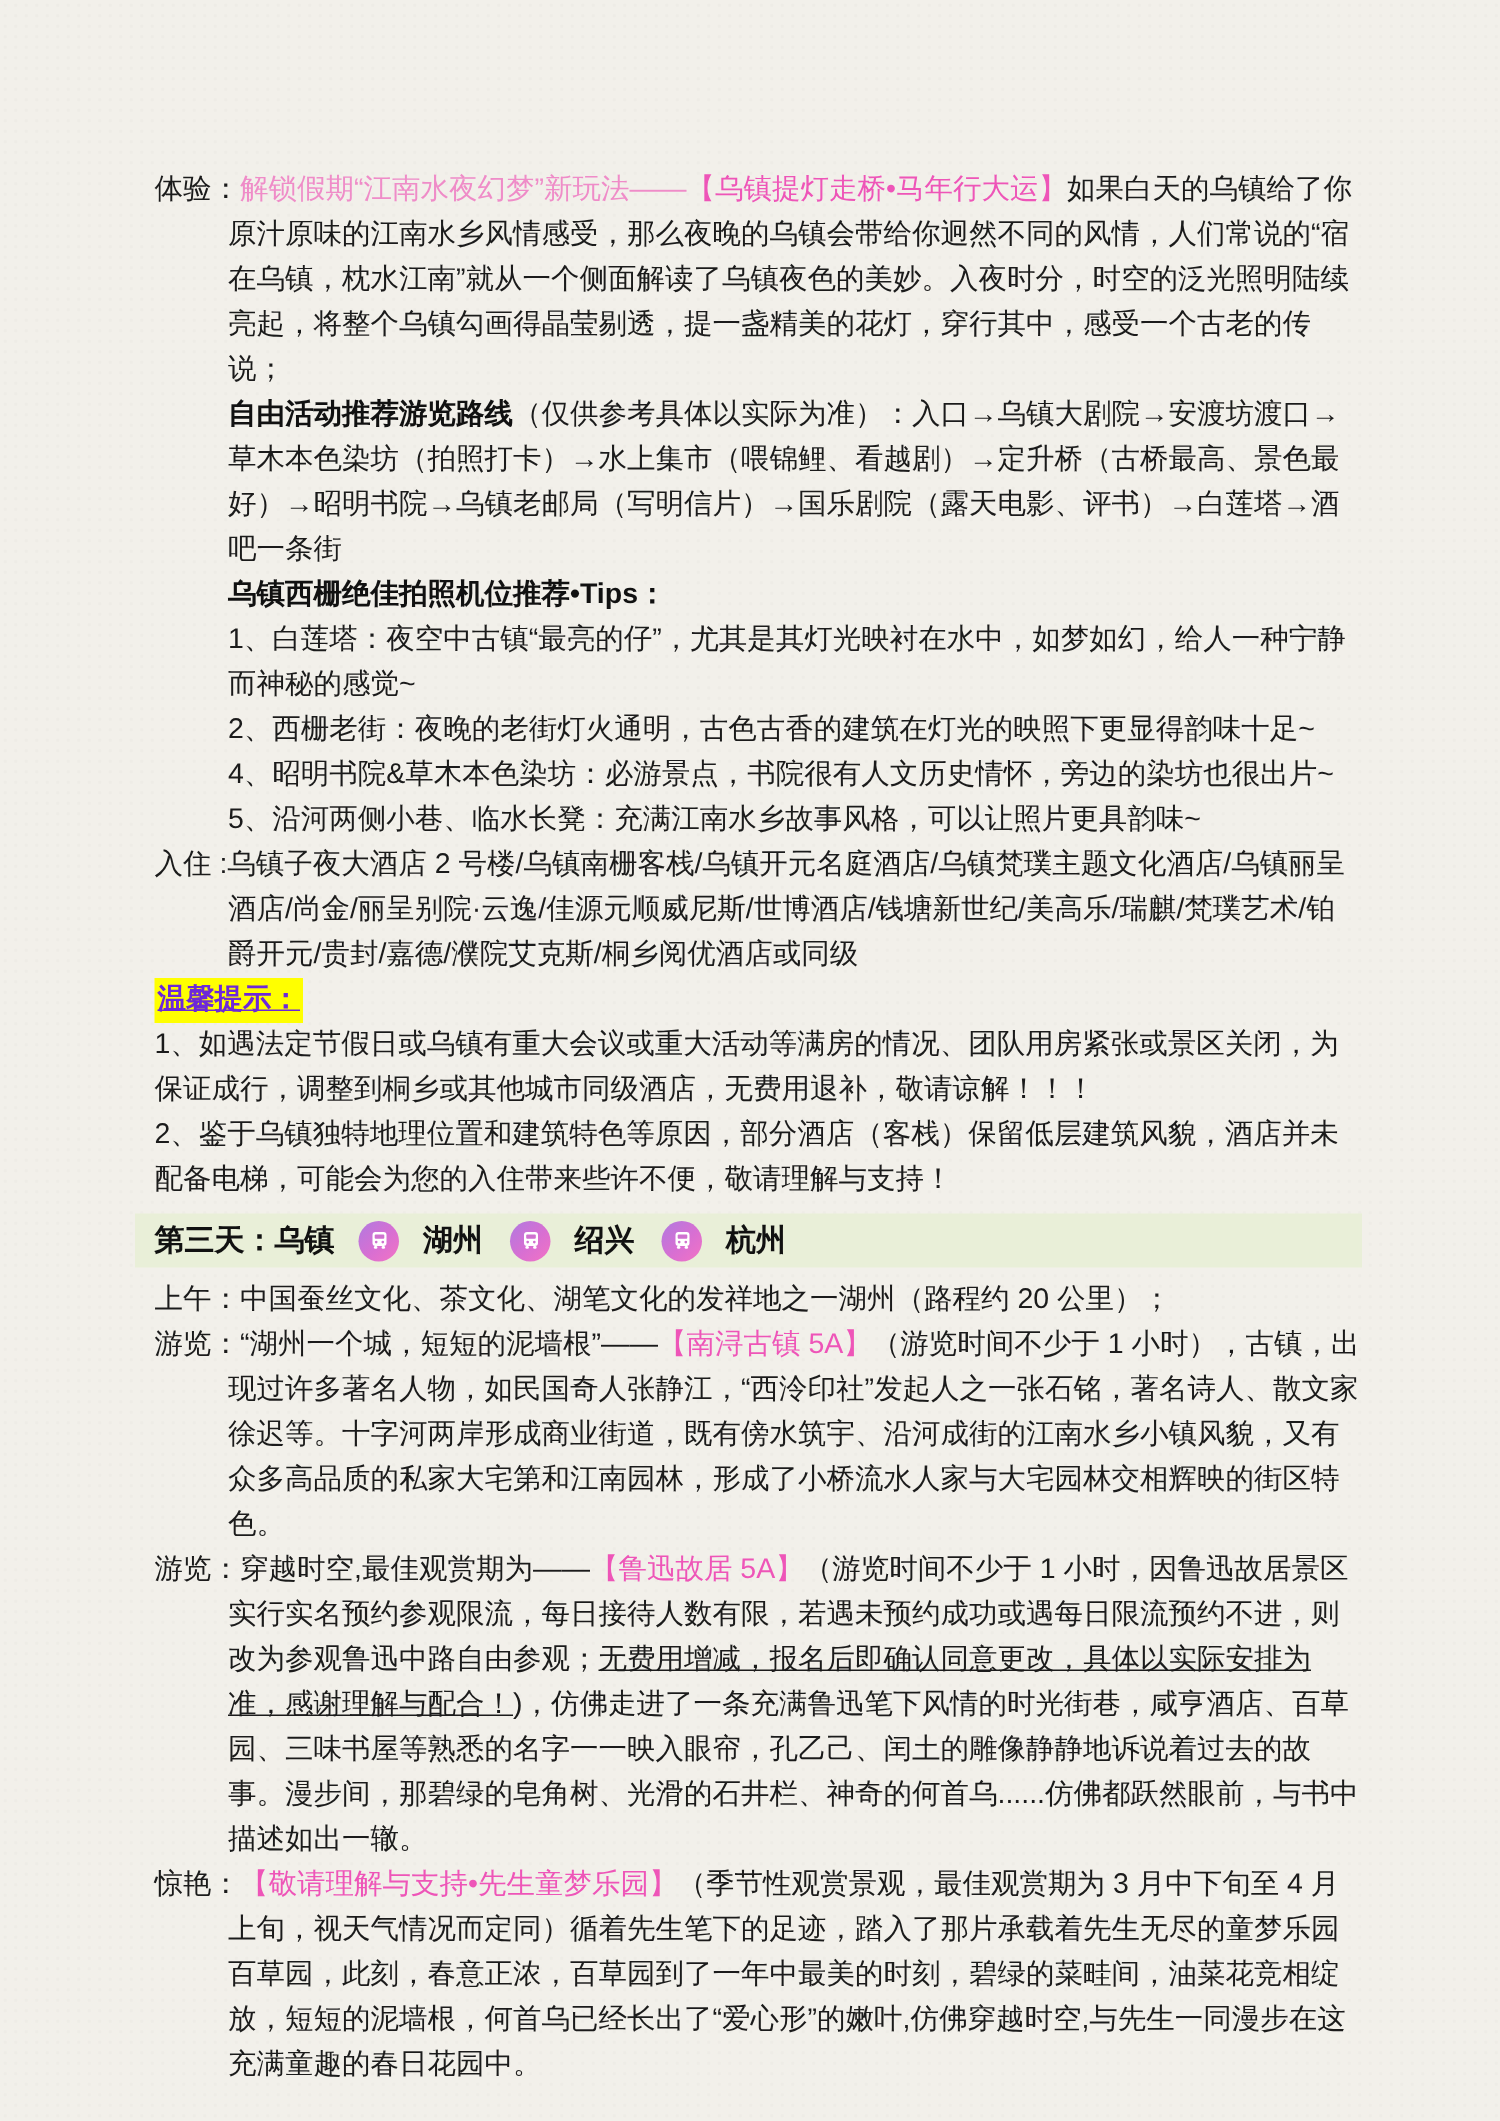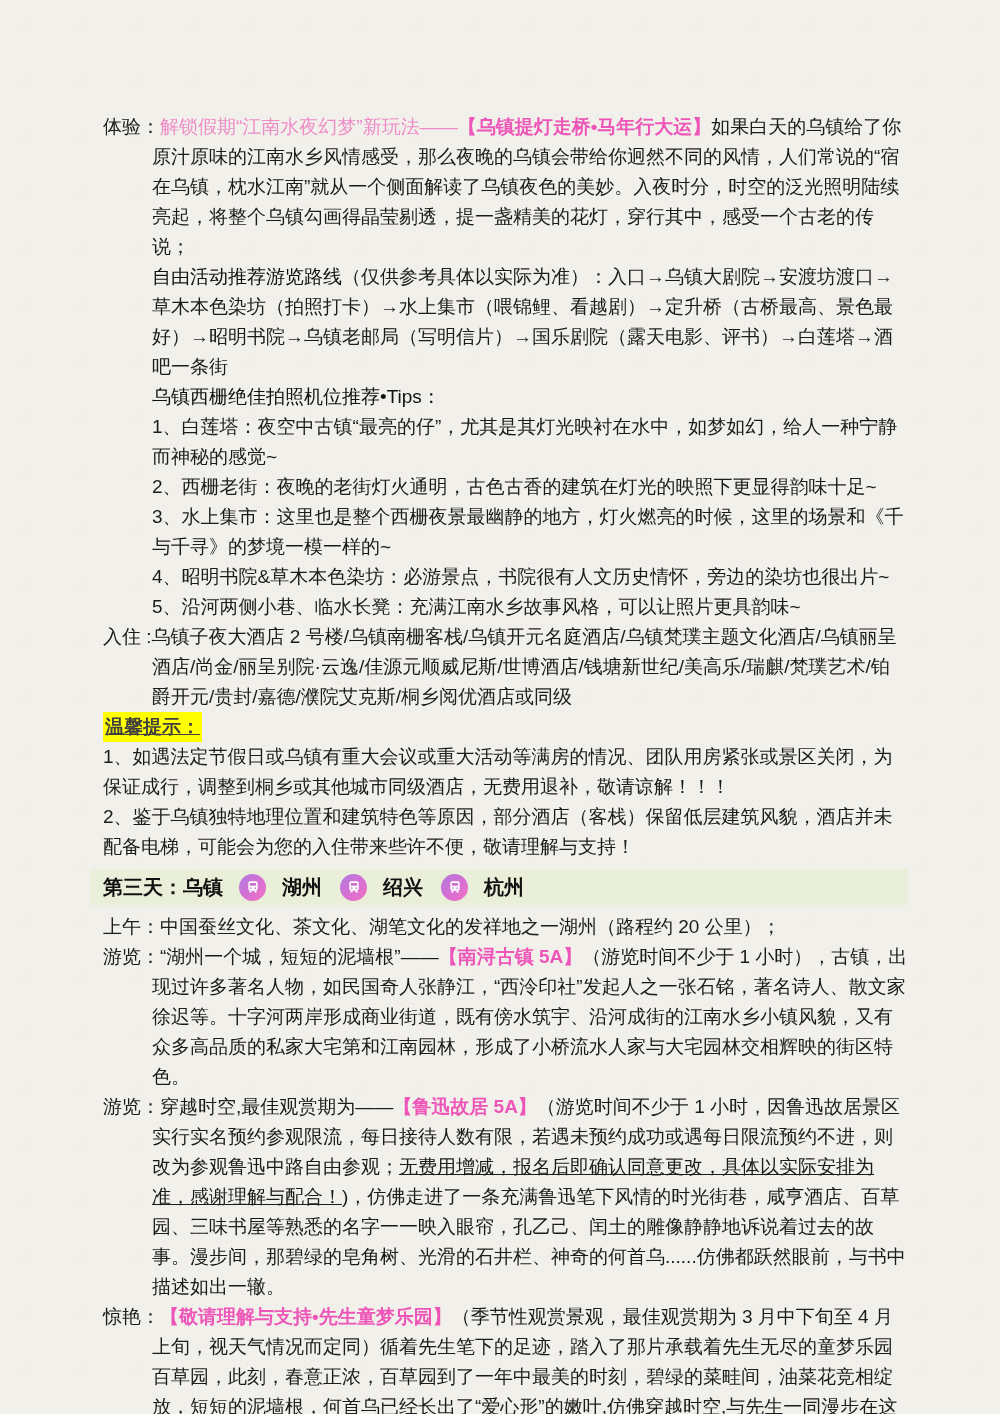--- a/index.html
+++ b/index.html
@@ -22,27 +22,27 @@
     line-height:30px;
     font-weight:500;
     overflow:hidden;
   }
   p{margin:0;padding:0;}
   .hang{padding-left:49px;text-indent:-49px;}
   .cont{padding-left:49px;text-indent:0;}
   .full{padding-left:0;text-indent:0;}
   .lbl{color:#1b1b1b;}
   .pink{color:#ef8cc8;}
-  .pinkbold{color:#ee55b8;font-weight:700;}
-  .boldblk{font-weight:400;color:#111;}
+  .pinkbold{color:#ee55b8;font-weight:400;}
+  .boldblk{font-weight:700;color:#111;}
   .uline{text-decoration:underline;}
   .notice-title{
     display:inline-block;
     background:#ffff00;
-    color:#404040;
+    color:#6d28d9;
     font-weight:800;
     text-decoration:underline;
     padding:0 2px;
     text-align:center;
   }
   .day-band{
     display:flex;
     align-items:center;
     background:#e9efd8;
     margin:7px 0 7px -13px;
@@ -70,21 +70,20 @@
 <div class="page">
 
   <p class="hang"><span class="lbl">体验：</span><span class="pink">解锁假期“江南水夜幻梦”新玩法——</span><span class="pinkbold">【乌镇提灯走桥•马年行大运】</span><span>如果白天的乌镇给了你原汁原味的江南水乡风情感受，那么夜晚的乌镇会带给你迥然不同的风情，人们常说的“宿在乌镇，枕水江南”就从一个侧面解读了乌镇夜色的美妙。入夜时分，时空的泛光照明陆续亮起，将整个乌镇勾画得晶莹剔透，提一盏精美的花灯，穿行其中，感受一个古老的传说；</span></p>
 
   <p class="cont"><span class="boldblk">自由活动推荐游览路线</span><span>（仅供参考具体以实际为准）：入口→乌镇大剧院→安渡坊渡口→草木本色染坊（拍照打卡）→水上集市（喂锦鲤、看越剧）→定升桥（古桥最高、景色最好）→昭明书院→乌镇老邮局（写明信片）→国乐剧院（露天电影、评书）→白莲塔→酒吧一条街</span></p>
 
   <p class="cont"><span class="boldblk">乌镇西栅绝佳拍照机位推荐•Tips：</span></p>
 
   <p class="cont">1、白莲塔：夜空中古镇“最亮的仔”，尤其是其灯光映衬在水中，如梦如幻，给人一种宁静而神秘的感觉~</p>
   <p class="cont">2、西栅老街：夜晚的老街灯火通明，古色古香的建筑在灯光的映照下更显得韵味十足~</p>
-  <p class="cont">3、水上集市：这里也是整个西栅夜景最幽静的地方，灯火燃亮的时候，这里的场景和《千与千寻》的梦境一模一样的~</p>
   <p class="cont">4、昭明书院&amp;草木本色染坊：必游景点，书院很有人文历史情怀，旁边的染坊也很出片~</p>
   <p class="cont">5、沿河两侧小巷、临水长凳：充满江南水乡故事风格，可以让照片更具韵味~</p>
 
   <p class="hang"><span class="lbl">入住 :</span><span>乌镇子夜大酒店 2 号楼/乌镇南栅客栈/乌镇开元名庭酒店/乌镇梵璞主题文化酒店/乌镇丽呈酒店/尚金/丽呈别院·云逸/佳源元顺威尼斯/世博酒店/钱塘新世纪/美高乐/瑞麒/梵璞艺术/铂爵开元/贵封/嘉德/濮院艾克斯/桐乡阅优酒店或同级</span></p>
 
   <p class="full"><span class="notice-title">温馨提示：</span></p>
   <p class="full">1、如遇法定节假日或乌镇有重大会议或重大活动等满房的情况、团队用房紧张或景区关闭，为保证成行，调整到桐乡或其他城市同级酒店，无费用退补，敬请谅解！！！</p>
   <p class="full">2、鉴于乌镇独特地理位置和建筑特色等原因，部分酒店（客栈）保留低层建筑风貌，酒店并未配备电梯，可能会为您的入住带来些许不便，敬请理解与支持！</p>
 
   <div class="day-band">

